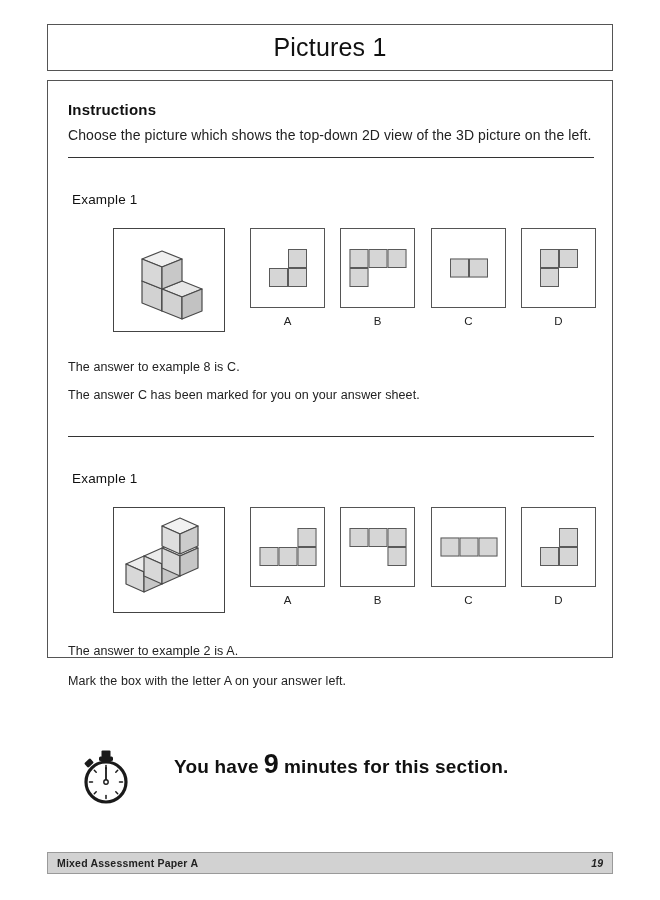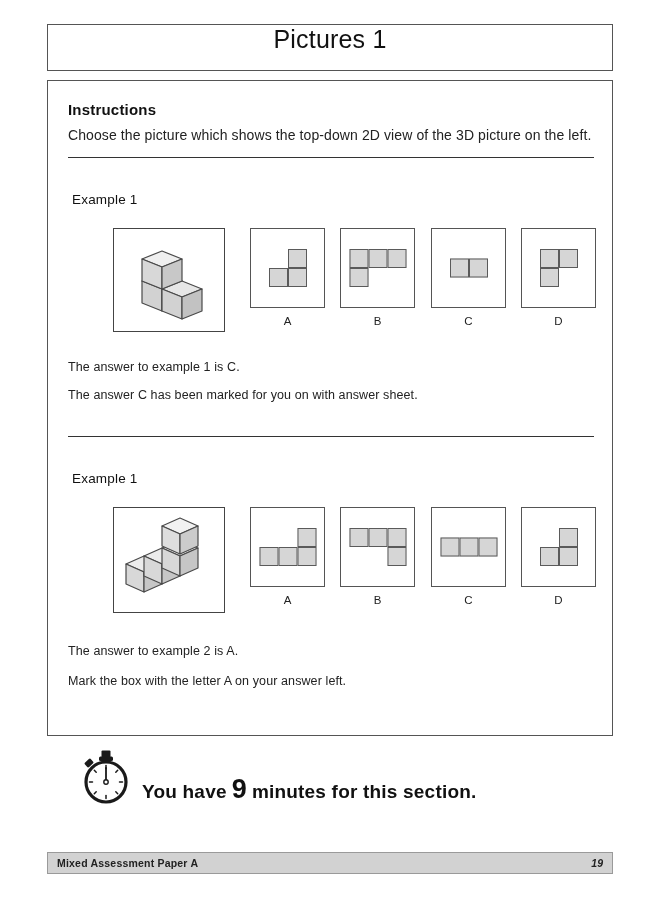--- a/index.html
+++ b/index.html
@@ -28,37 +28,37 @@
   .title-box {
     position: absolute;
     left: 47px;
     top: 24px;
     width: 566px;
     height: 47px;
     border: 1.5px solid #555;
     box-sizing: border-box;
     background: #fff;
     display: flex;
-    align-items: flex-start;
+    align-items: center;
     justify-content: center;
   }
   .title-text {
     font-size: 25px;
     font-weight: 400;
     letter-spacing: 0.2px;
     color: #111;
   }
 
   
   .body-box {
     position: absolute;
     left: 47px;
     top: 80px;
     width: 566px;
-    height: 656px;
+    height: 578px;
     border: 1.5px solid #555;
     box-sizing: border-box;
     background: #fff;
   }
 
   .inner {
     position: absolute;
     left: 20px;
     top: 0;
     width: 526px;
@@ -183,21 +183,22 @@
   .ex1-ans2 { top: 307px; }
   .ex2-ans1 { top: 563px; }
   .ex2-ans2 { top: 593px; }
 
   
   .timer-row {
     position: absolute;
     left: 12px;
     top: 668px;
     display: flex;
-    align-items: flex-end;
+    align-items: flex-start;
+    gap: 32px;
   }
   .timer-icon {
     width: 52px;
     height: 56px;
     flex: none;
   }
   .timer-text {
     margin-left: 10px;
     font-size: 19px;
     font-weight: bold;
@@ -332,22 +333,22 @@
                 <div class="cell"></div>
                 <div class="cell empty"></div>
               </div>
             </div>
           </div>
           <div class="opt-letter">D</div>
         </div>
 
       </div>
 
-      <div class="ans-line ex1-ans1">The answer to example 1 is C.</div>
-      <div class="ans-line ex1-ans2">The answer C has been marked for you on with answer sheet.</div>
+      <div class="ans-line ex1-ans1">The answer to example 8 is C.</div>
+      <div class="ans-line ex1-ans2">The answer C has been marked for you on your answer sheet.</div>
 
       <div class="rule rule-2"></div>
 
       <div class="example-label ex2-label">Example 1</div>
 
       <div class="figrow row2">
 
         <div class="stim-box">
           
           <svg width="110" height="104" viewBox="0 0 110 104">

